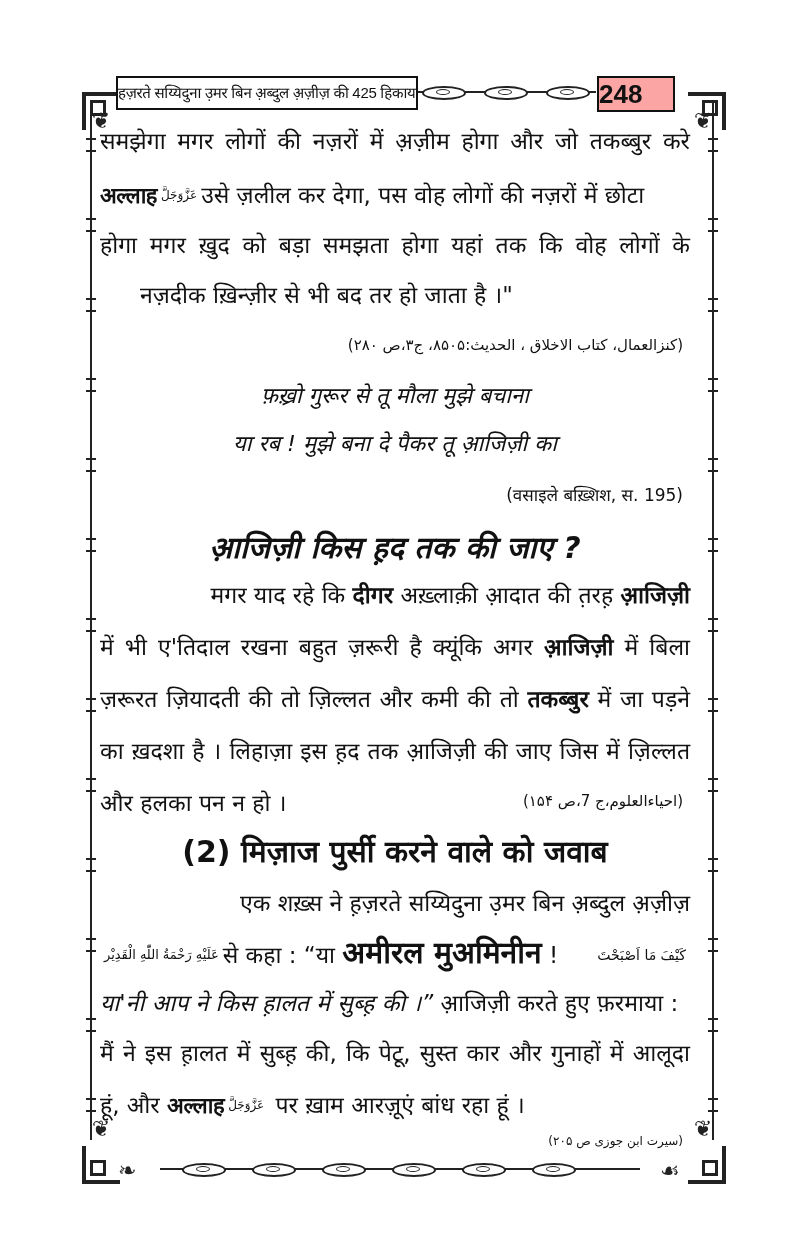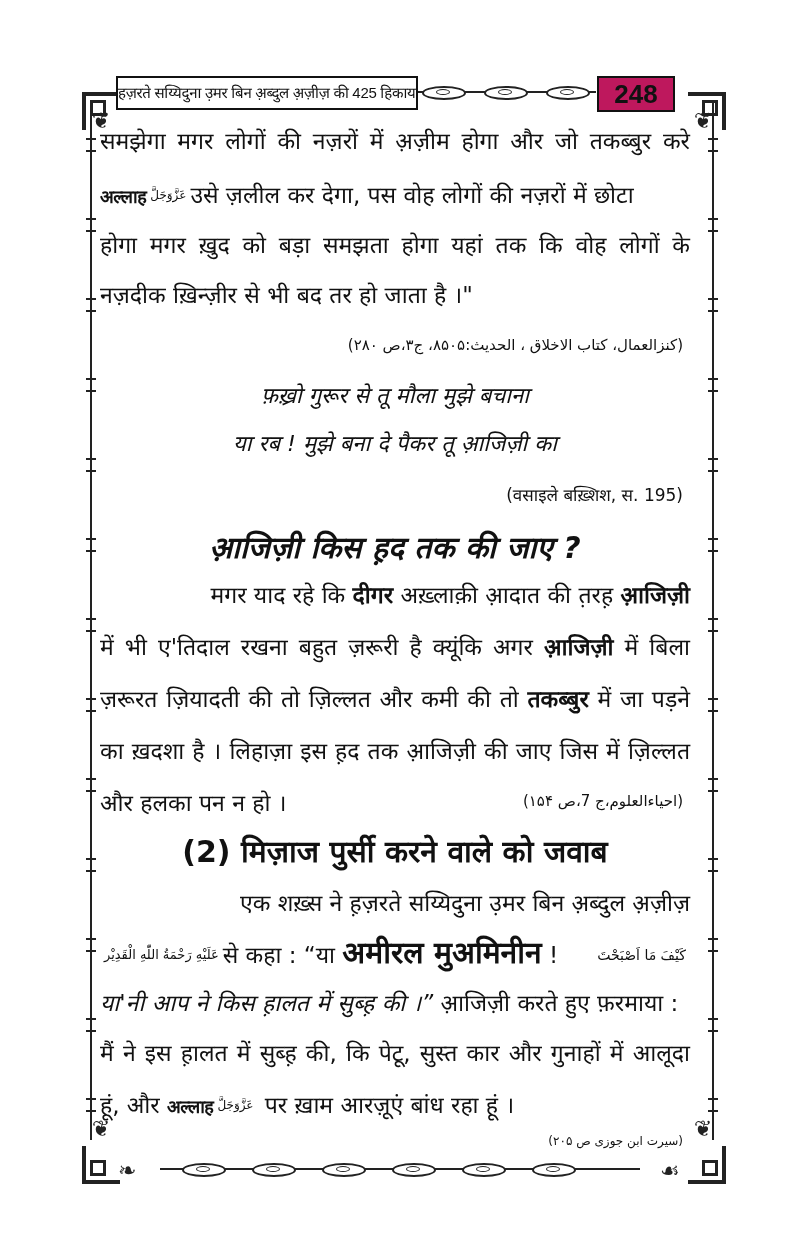--- a/index.html
+++ b/index.html
@@ -56,35 +56,35 @@
   
   .running-title {
     position: absolute; left: 116px; top: 76px; width: 298px; height: 30px;
     border: 2px solid #111; background: #fff;
     font-family: "Liberation Sans Narrow", "Liberation Sans", sans-serif;
     font-size: 15px; line-height: 30px; text-align: center; white-space: nowrap;
     letter-spacing: -0.3px; overflow: hidden;
   }
   .page-number {
     position: absolute; left: 597px; top: 76px; width: 74px; height: 32px;
-    border: 2px solid #111; background: #be185d;
+    border: 2px solid #111; background: #fca5a5;
     font-family: "Liberation Sans", sans-serif; font-weight: bold;
-    font-size: 26px; line-height: 32px; text-align: center;
+    font-size: 26px; line-height: 32px; 
   }
 
   
   .line {
     position: absolute; left: 100px; width: 590px;
     font-size: 23px; line-height: 34px; white-space: nowrap;
   }
   .line.justify { text-align: justify; text-align-last: justify; }
   .line.right { text-align: right; }
   .b { font-weight: bold; }
   .allah {
-    font-family: Liberation Serif, serif; font-weight: bold; font-size: 18px;
+    font-family: Liberation Serif, serif; font-weight: bold; font-size: 22px;
     letter-spacing: -0.5px;
   }
   .arabic-honorific {
     font-family: "DejaVu Sans", sans-serif; font-size: 12px; vertical-align: 4px;
     direction: rtl; unicode-bidi: embed; margin: 0 4px;
   }
   .arabic-ref {
     position: absolute; font-family: "DejaVu Sans", sans-serif; font-size: 15px;
     direction: rtl; unicode-bidi: embed; white-space: nowrap;
   }
@@ -132,21 +132,21 @@
 <div class="ornament-knot" style="left:532px;top:1163px;"></div>
 
 <div class="running-title">हज़रते सय्यिदुना उ़मर बिन अ़ब्दुल अ़ज़ीज़ की 425 हिकायात</div>
 <div class="page-number">248</div>
 
 <div class="line justify" style="top:124px;">समझेगा मगर लोगों की नज़रों में अ़ज़ीम होगा और जो तकब्बुर करे</div>
 <div class="line" style="top:178px;">
   <span class="allah">अल्लाह</span><span class="arabic-honorific">عَزَّوَجَلَّ</span><span>उसे ज़लील कर देगा, पस वोह लोगों की नज़रों में छोटा</span>
 </div>
 <div class="line justify" style="top:228px;">होगा मगर ख़ुद को बड़ा समझता होगा यहां तक कि वोह लोगों के</div>
-<div class="line" style="top:278px;">नज़दीक ख़िन्ज़ीर से भी बद तर हो जाता है ।"</div>
+<div class="line" style="top:278px;margin-left:40px;">नज़दीक ख़िन्ज़ीर से भी बद तर हो जाता है ।"</div>
 <div class="arabic-ref" style="right:118px;top:336px;">(کنزالعمال، کتاب الاخلاق ، الحدیث:۸۵۰۵، ج۳،ص ۲۸۰)</div>
 
 <div class="poem" style="top:380px;">फ़ख़्रो गुरूर से तू मौला मुझे बचाना</div>
 <div class="poem" style="top:428px;">या रब ! मुझे बना दे पैकर तू आ़जिज़ी का</div>
 <div class="source-hi" style="top:483px;">(वसाइले बख़्शिश, स. 195)</div>
 
 <div class="heading" style="top:528px;font-style:italic;">आ़जिज़ी किस ह़द तक की जाए ?</div>
 <div class="line right" style="top:578px;">
   <span>मगर याद रहे कि </span><span class="b">दीगर</span><span> अख़्लाक़ी आ़दात की त़रह़ </span><span class="b">आ़जिज़ी</span>
 </div>

